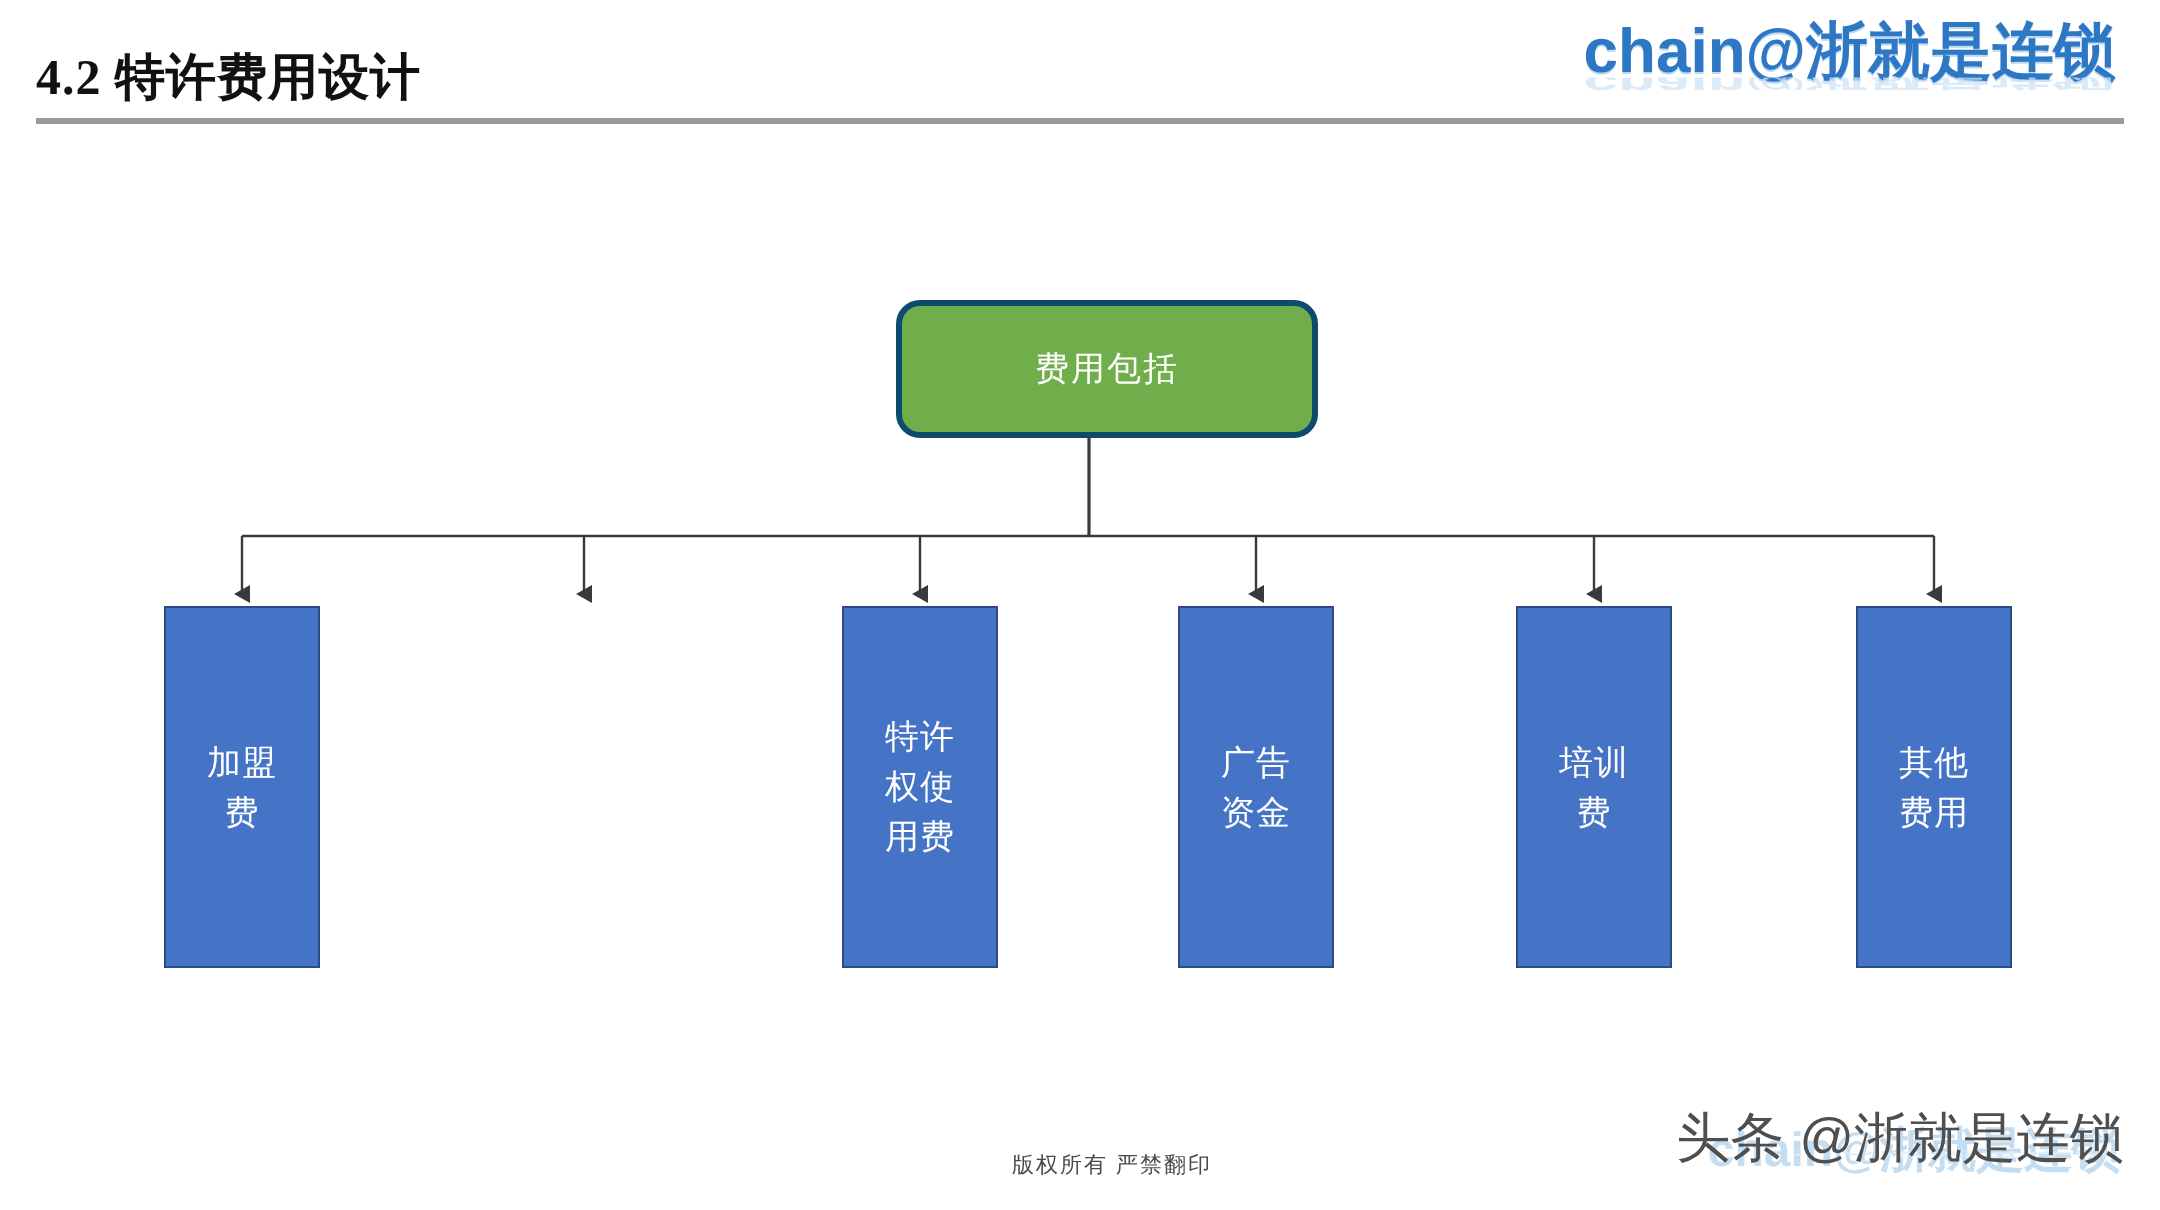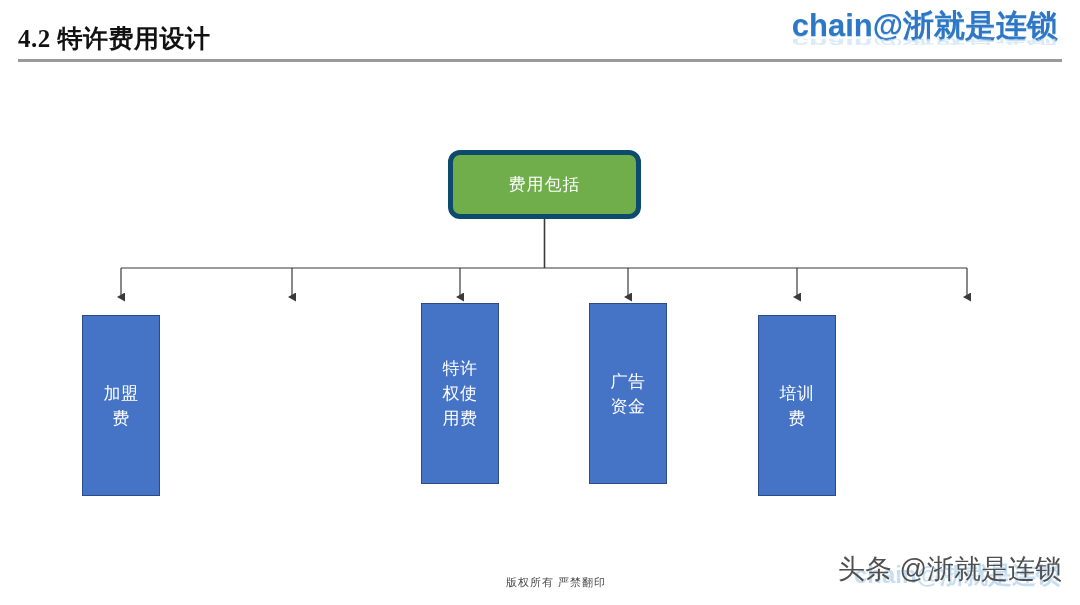--- a/index.html
+++ b/index.html
@@ -76,24 +76,24 @@
     top: 0;
     width: 1080px;
     height: 605px;
   }
   #diagram svg { display: block; }
 
   .node-root {
     position: absolute;
     left: 448px;
     top: 150px;
-    width: 193px;
+    width: 211px;
     height: 69px;
     background: #6fae4a;
-    border: 5px solid #0c4a6e;
+    border: 3px solid #0c4a6e;
     border-radius: 12px;
     box-sizing: border-box;
     display: flex;
     align-items: center;
     justify-content: center;
   }
   .node-root .node-label {
     color: #ffffff;
     font-size: 17px;
     line-height: 22px;
@@ -208,36 +208,40 @@
     <path d="M460,268 L460,297" stroke="#3a3a3a" stroke-width="1.2" fill="none" marker-end="url(#arrow)"></path>
     <path d="M628,268 L628,297" stroke="#3a3a3a" stroke-width="1.2" fill="none" marker-end="url(#arrow)"></path>
     <path d="M797,268 L797,297" stroke="#3a3a3a" stroke-width="1.2" fill="none" marker-end="url(#arrow)"></path>
     <path d="M967,268 L967,297" stroke="#3a3a3a" stroke-width="1.2" fill="none" marker-end="url(#arrow)"></path>
   </svg>
 
   <div class="node-root">
     <span class="node-label">费用包括</span>
   </div>
 
-  <div class="node-leaf" style="left:82px;margin-top:12px;">
+  <div class="node-leaf" style="left:82px;">
     <span class="node-label">加盟
 费</span>
   </div>
   <div class="node-leaf" style="left:421px;">
     <span class="node-label">特许
 权使
 用费</span>
   </div>
   <div class="node-leaf" style="left:589px;font-family:Liberation Serif, serif;">
     <span class="node-label">广告
 资金</span>
   </div>
-  <div class="node-leaf" style="left:758px;margin-top:12px;">
+  <div class="node-leaf" style="left:758px;">
     <span class="node-label">培训
 费</span>
+  </div>
+  <div class="node-leaf" style="left:928px;">
+    <span class="node-label">其他
+费用</span>
   </div>
 
 </div>
 
 <div id="copyright-note">版权所有  严禁翻印</div>
 
 <div id="watermark">
   <div class="wm-ghost">chain@浙就是连锁</div>
   <div class="wm-ghost-reflection">chain@浙就是连锁</div>
   <div class="wm-text">头条 @浙就是连锁</div>

